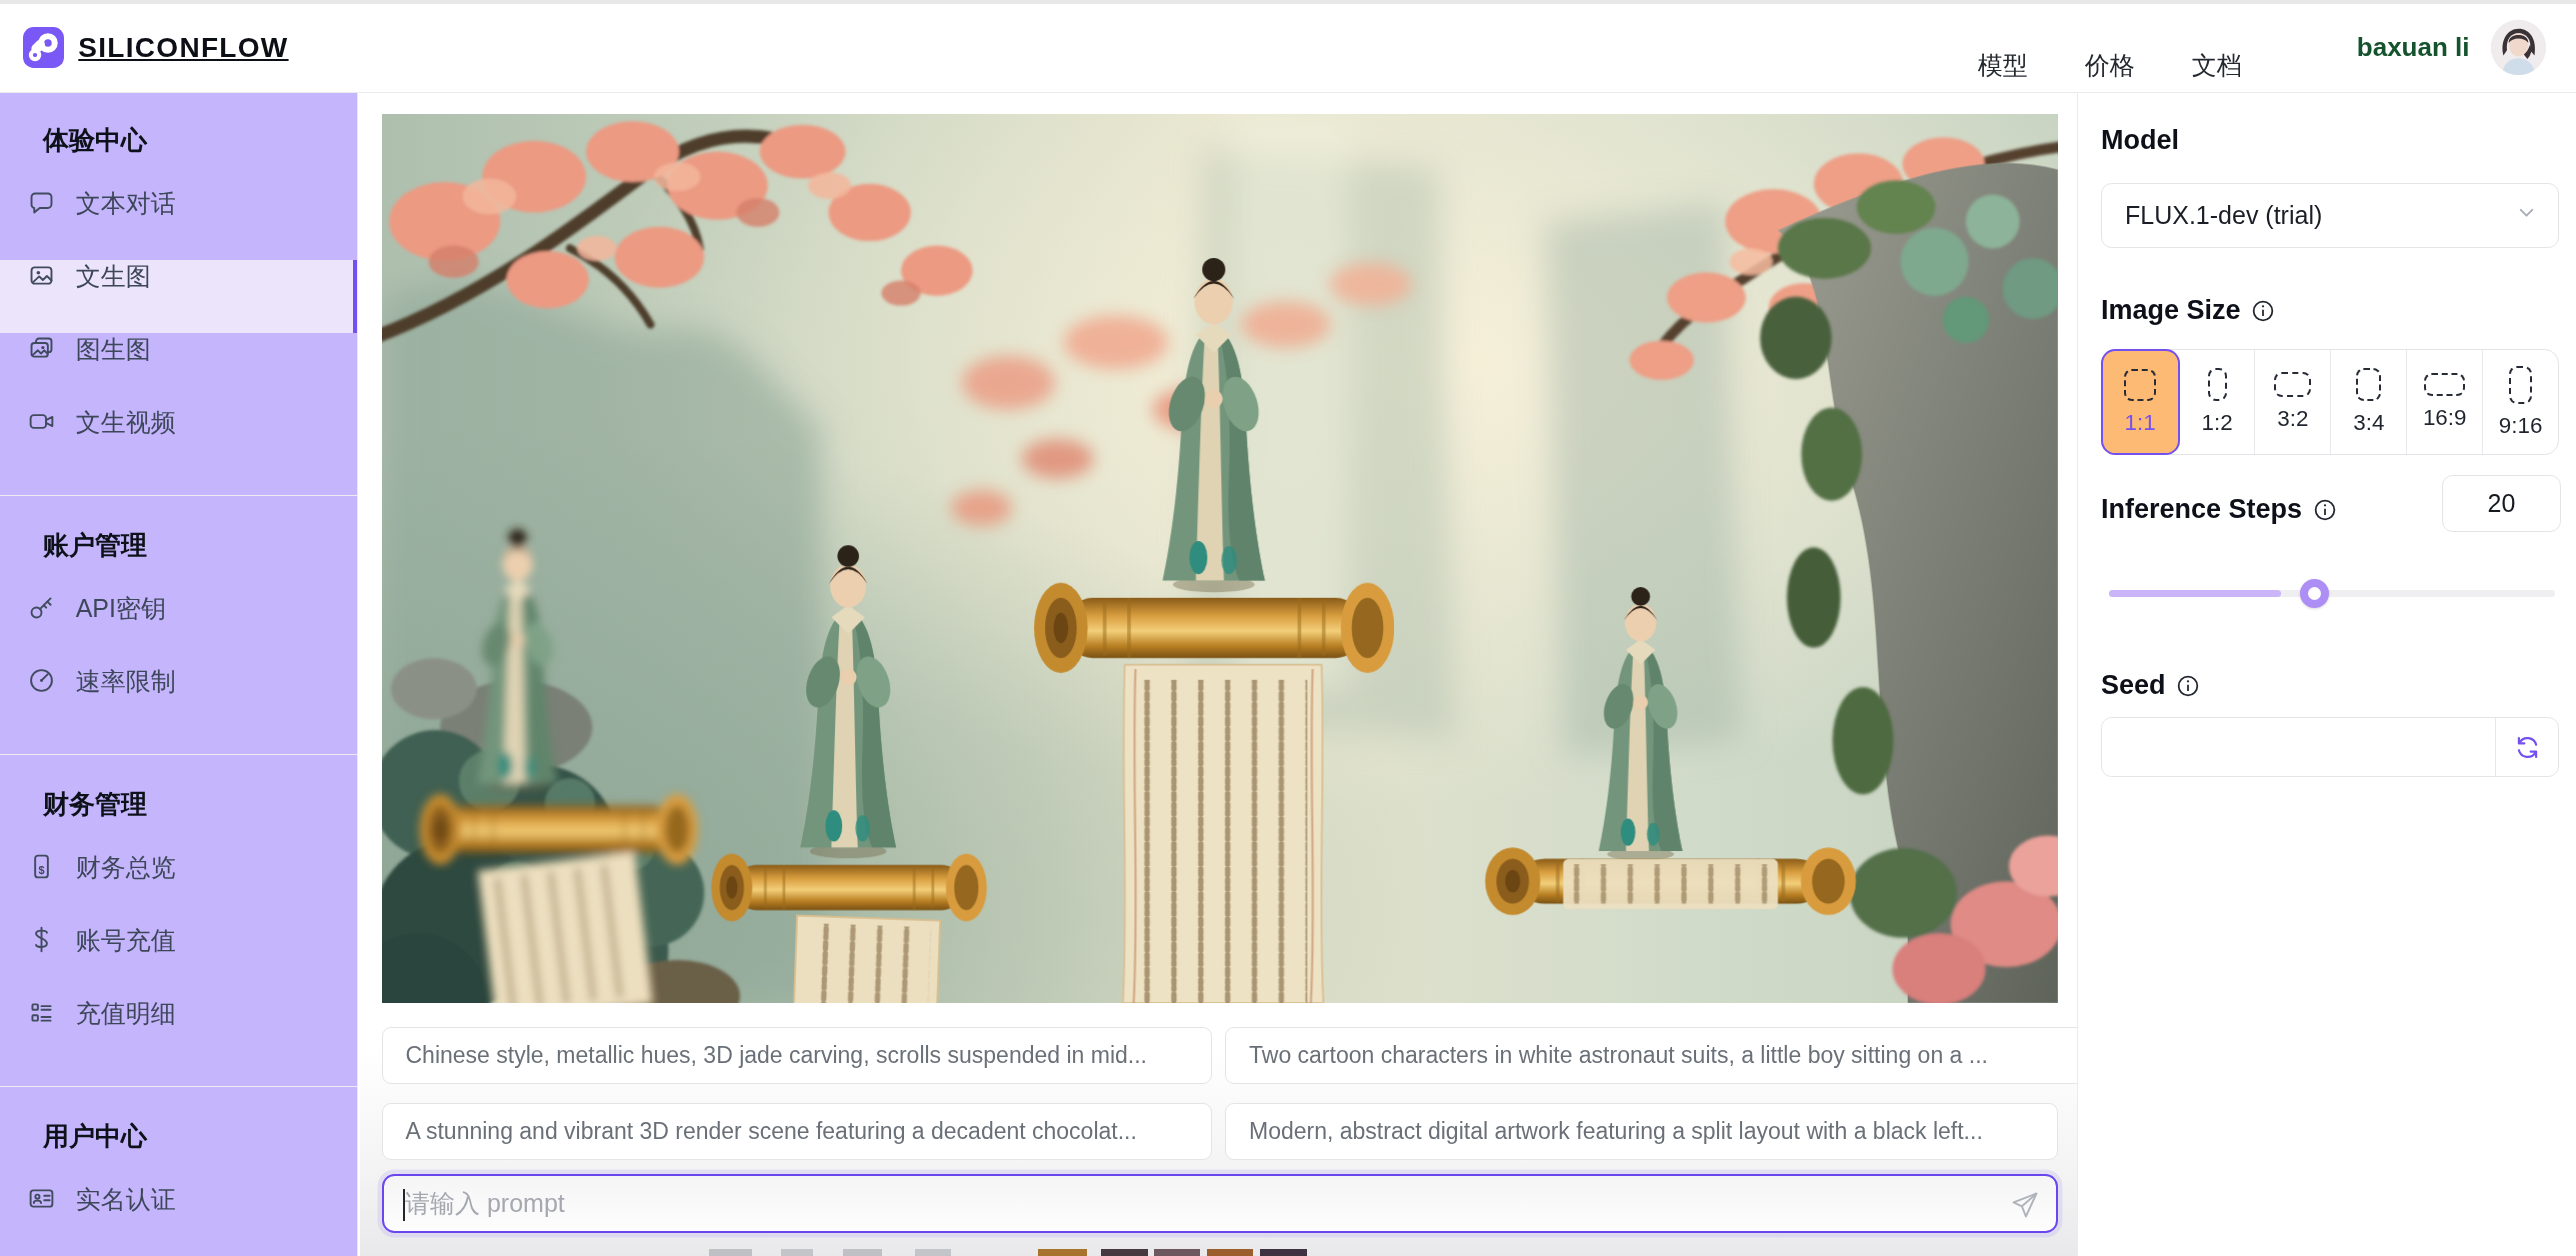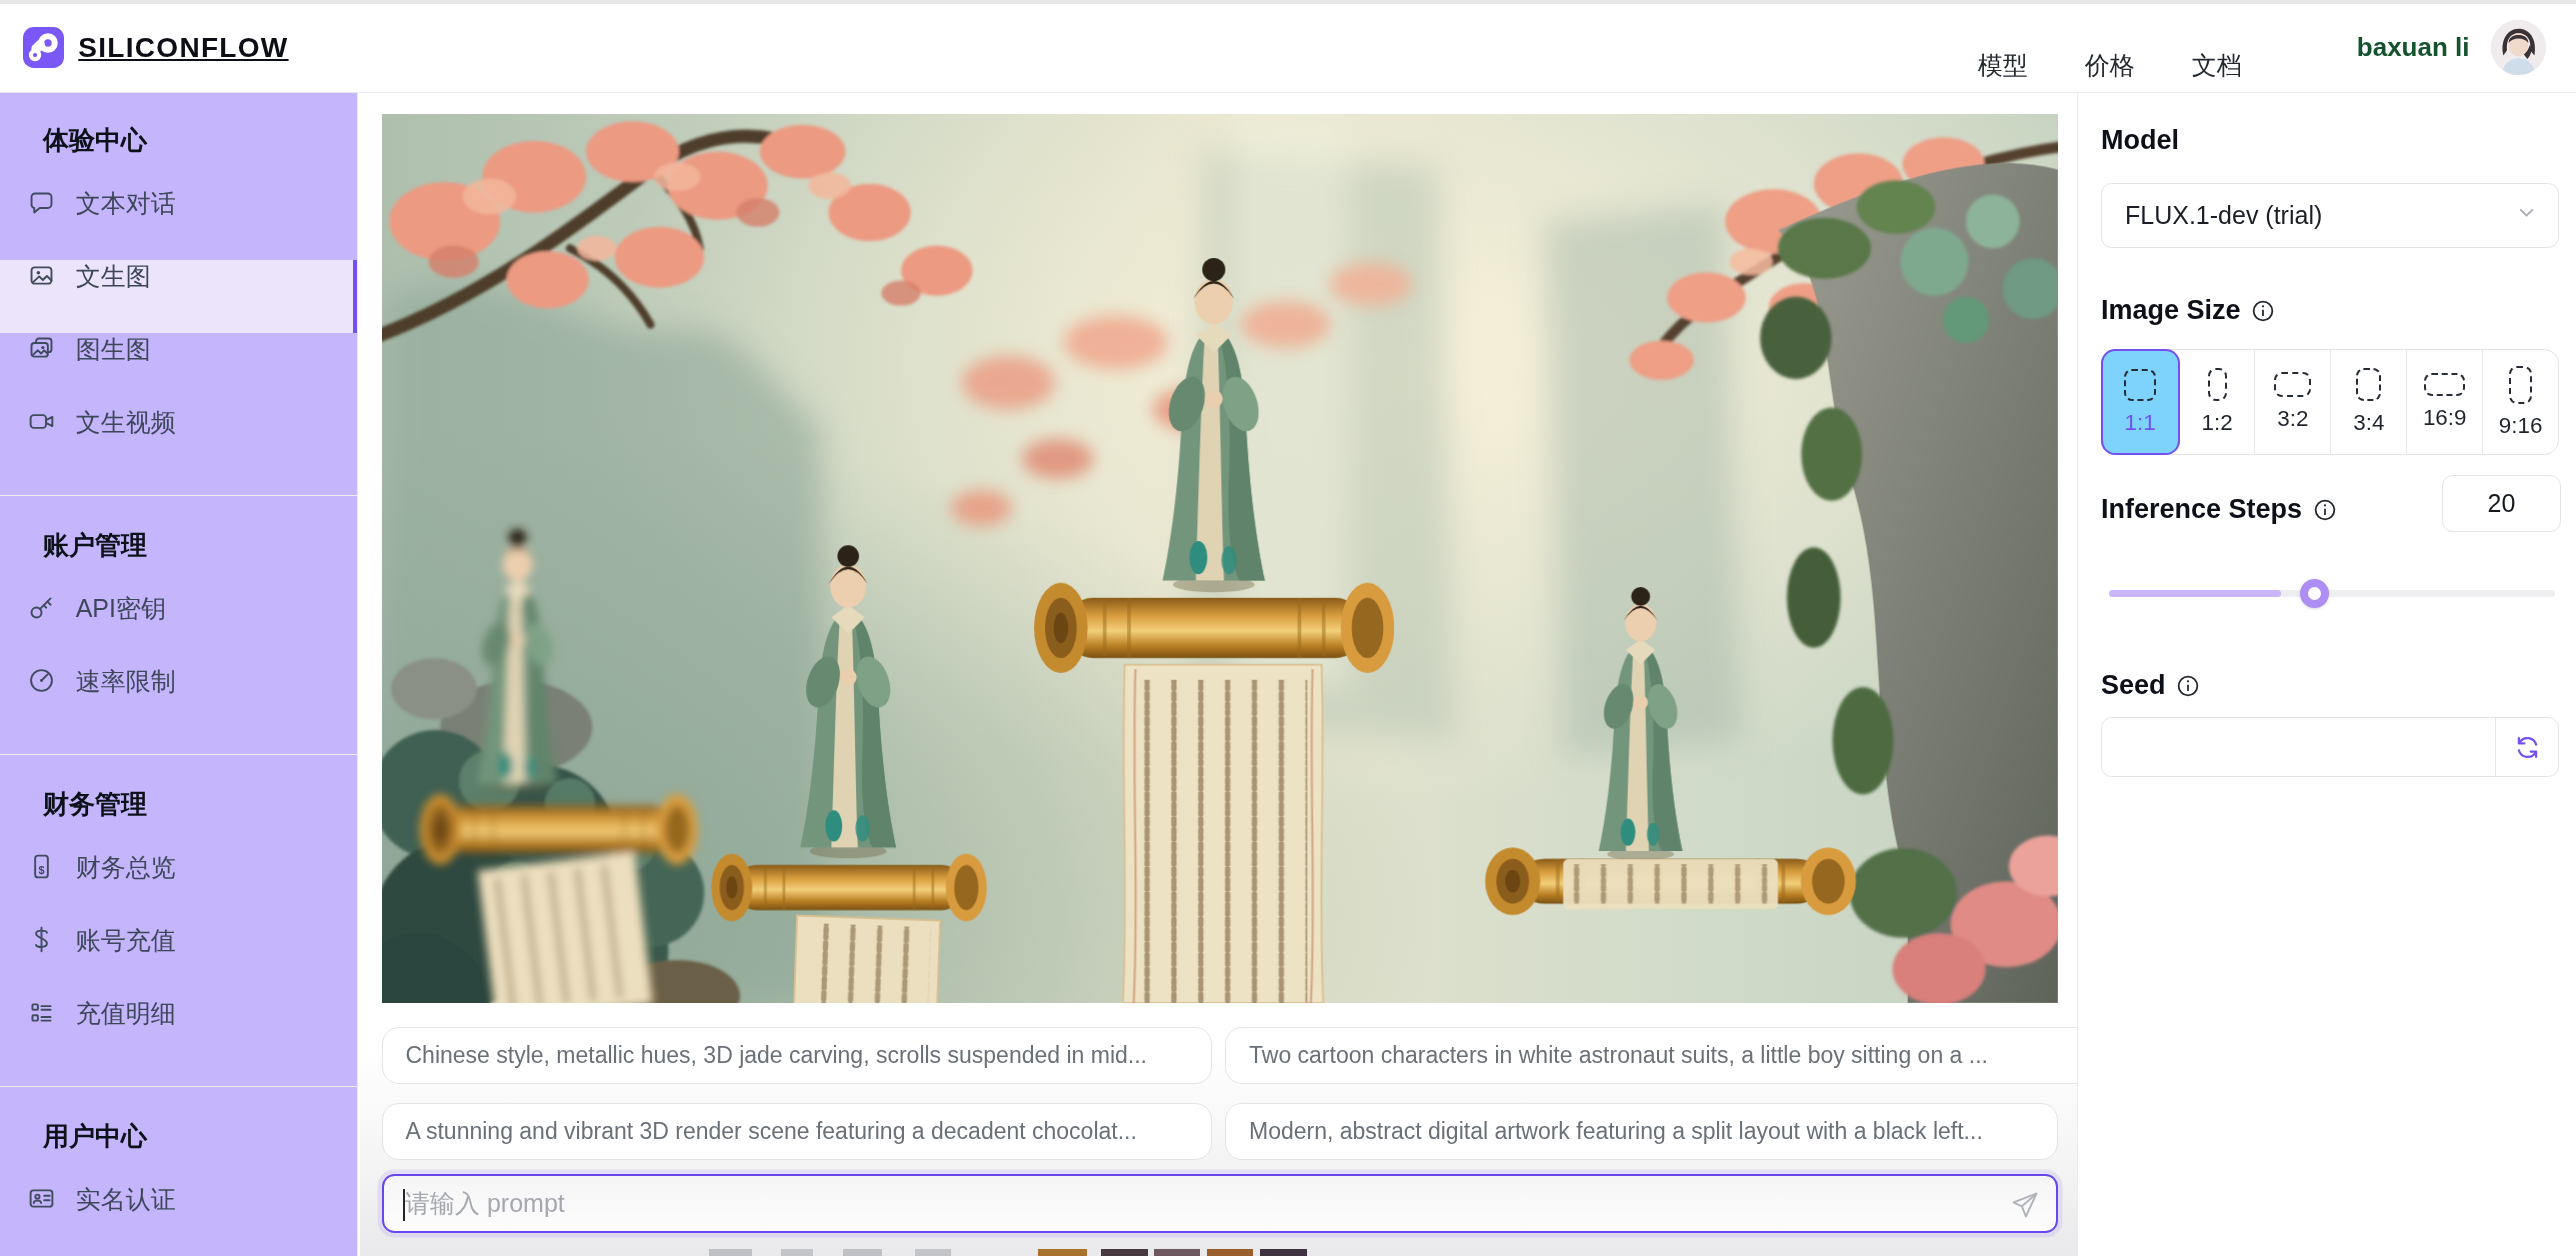--- a/index.html
+++ b/index.html
@@ -30,21 +30,21 @@
   .side-item .icon{ width:30px; height:30px; display:flex; align-items:center; justify-content:center; flex:none;}
   .side-item.sel{ background:#ece4fa; }
   .side-item.sel::after{ content:""; position:absolute; right:-1.8px; top:0; width:5.4px; height:100%; background:#7450f0;}
   .side-div{ border-top:1.3px solid #ededf1; margin:16px 0 34px 0; }
 
   
   .main{ position:absolute; left:360px; top:93px; width:1717px; height:1164px;
     background:linear-gradient(#ffffff 82%, #f3f3f4 93%, #e9e9eb 100%); }
   .gen-image{ position:absolute; left:21.5px; top:20.6px; width:1676px; height:889px; overflow:hidden; }
   .gen-image svg{ display:block; }
-  .chip{ position:absolute; height:57px; background:#fff; border:1.3px solid #e3e4e8; border-radius:17px;
+  .chip{ position:absolute; height:57px; background:#fff; border:1.3px solid #e3e4e8; border-radius:9px;
     font-size:23px; color:#6a7078; display:flex; align-items:center; padding:0 23px; white-space:nowrap; overflow:hidden; cursor:pointer;}
   .chip.c0{ left:21.5px;  top:934px; width:830px; }
   .chip.c1{ left:865px; top:934px; width:901px; }
   .chip.c2{ left:21.5px;  top:1010px; width:830px; }
   .chip.c3{ left:865px; top:1010px; width:833px; }
   .prompt-bar{ position:absolute; left:21.5px; top:1081px; width:1676px; height:59px;
     border:2.2px solid #6a46ee; border-radius:12.5px; background:linear-gradient(#f5f5f6,#fdfdfd);
     box-shadow:0 0 0 4.5px rgba(116,80,240,.12); display:flex; align-items:center; }
   .prompt-input{ flex:1; border:none; outline:none; background:transparent; font-size:25px; color:#30343c;
     padding:0 63px 0 21.5px; font-family:"Liberation Sans",sans-serif;}
@@ -61,21 +61,21 @@
   .model-select{ position:absolute; left:23px; top:90px; width:458px; height:65px; border:1.3px solid #e3e4e8; border-radius:10.7px;
     display:flex; align-items:center; padding:0 19.7px 0 23px; font-size:25px; color:#1b1e26; cursor:pointer; background:#fff;gap:16px;}
   .model-select .chev{ margin-left:auto; }
   .size-label{ left:23px; top:202px; }
   .ratio-group{ position:absolute; left:23px; top:256px; width:458px; height:106px;
     border:1.3px solid #e3e4e8; border-radius:14.3px; display:flex; background:#fff;}
   .rcell{ flex:1; display:flex; flex-direction:column; align-items:center; justify-content:center; gap:9px; cursor:pointer; border-left:1.3px solid #e8e8ec;}
   .rcell:first-child{ border-left:none; }
   .rcell .rbox{ border:2.2px dashed #262b35; border-radius:8px; }
   .rcell .rlabel{ font-size:22.4px; color:#1f242e; }
-  .rcell.sel{ border:2.2px solid #7450f0; border-radius:14.3px; margin:-1.3px 0 -1.3px -1.3px; background:#7dd3fc; z-index:2;}
+  .rcell.sel{ border:2.2px solid #7450f0; border-radius:14.3px; margin:-1.3px 0 -1.3px -1.3px; background:#fdba74; z-index:2;}
   .rcell.sel + .rcell{ border-left:none; }
   .rcell.sel .rlabel{ color:#7450f0; }
   .r11{ width:32px; height:32px; } .r12{ width:19px; height:33px; } .r32{ width:37px; height:25px; }
   .r34{ width:25px; height:33px; } .r169{ width:41px; height:22.4px; } .r916{ width:22.4px; height:38px; }
   .steps-label{ left:23px; top:401px; }
   .steps-input{ position:absolute; left:364px; top:382px; width:119px; height:57px; border:1.3px solid #e3e4e8; border-radius:10.7px;
     font-size:25px; color:#16191f; text-align:center; outline:none; font-family:"Liberation Sans",sans-serif;}
   .slider{ position:absolute; left:31px; top:497px; width:446px; height:7.2px; border-radius:3.6px; background:#efeff1; cursor:pointer;}
   .slider .fill{ position:absolute; left:0; top:0; height:7.2px; width:172px; border-radius:3.6px; background:#c9b5f7;}
   .slider .handle{ position:absolute; left:191px; top:-10.7px; width:29px; height:29px; border-radius:50%;

